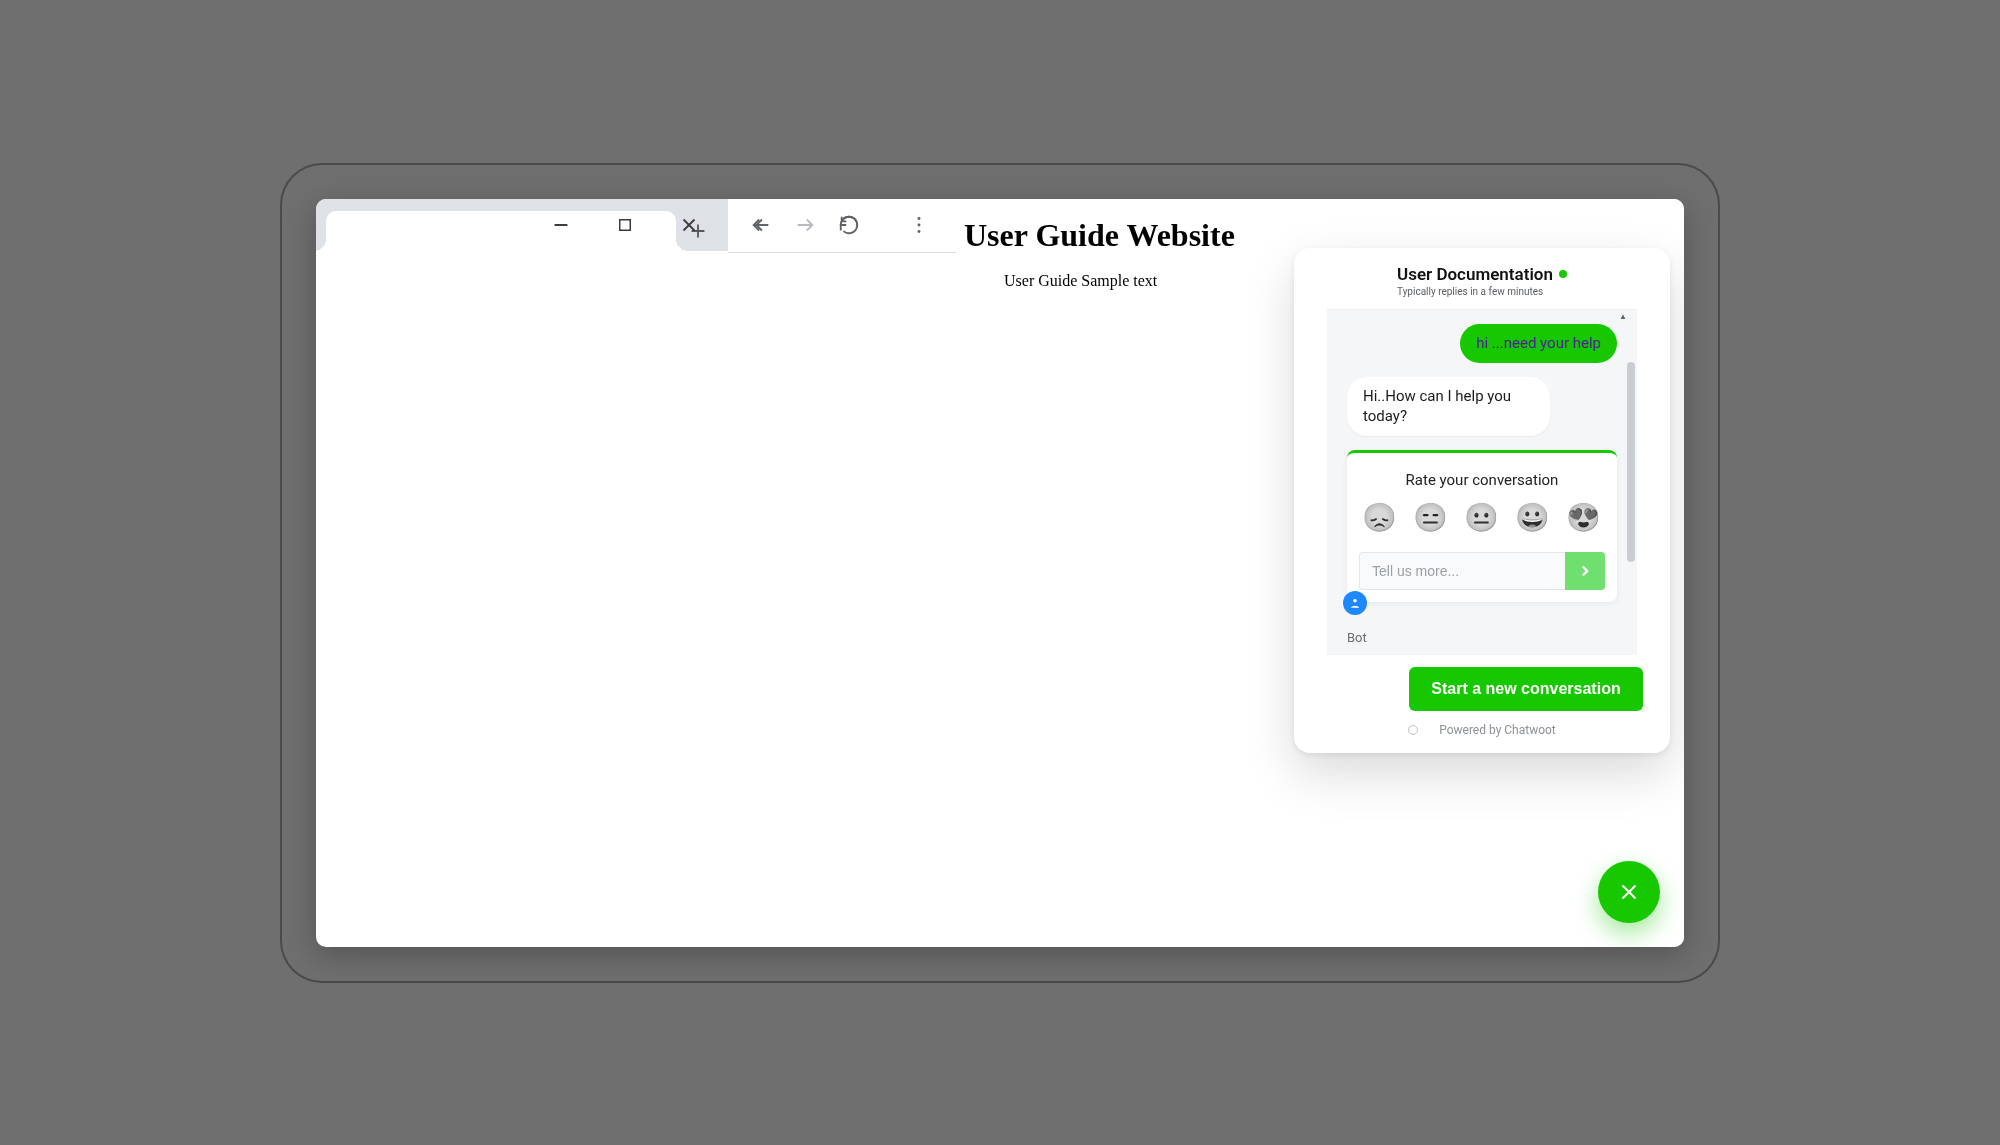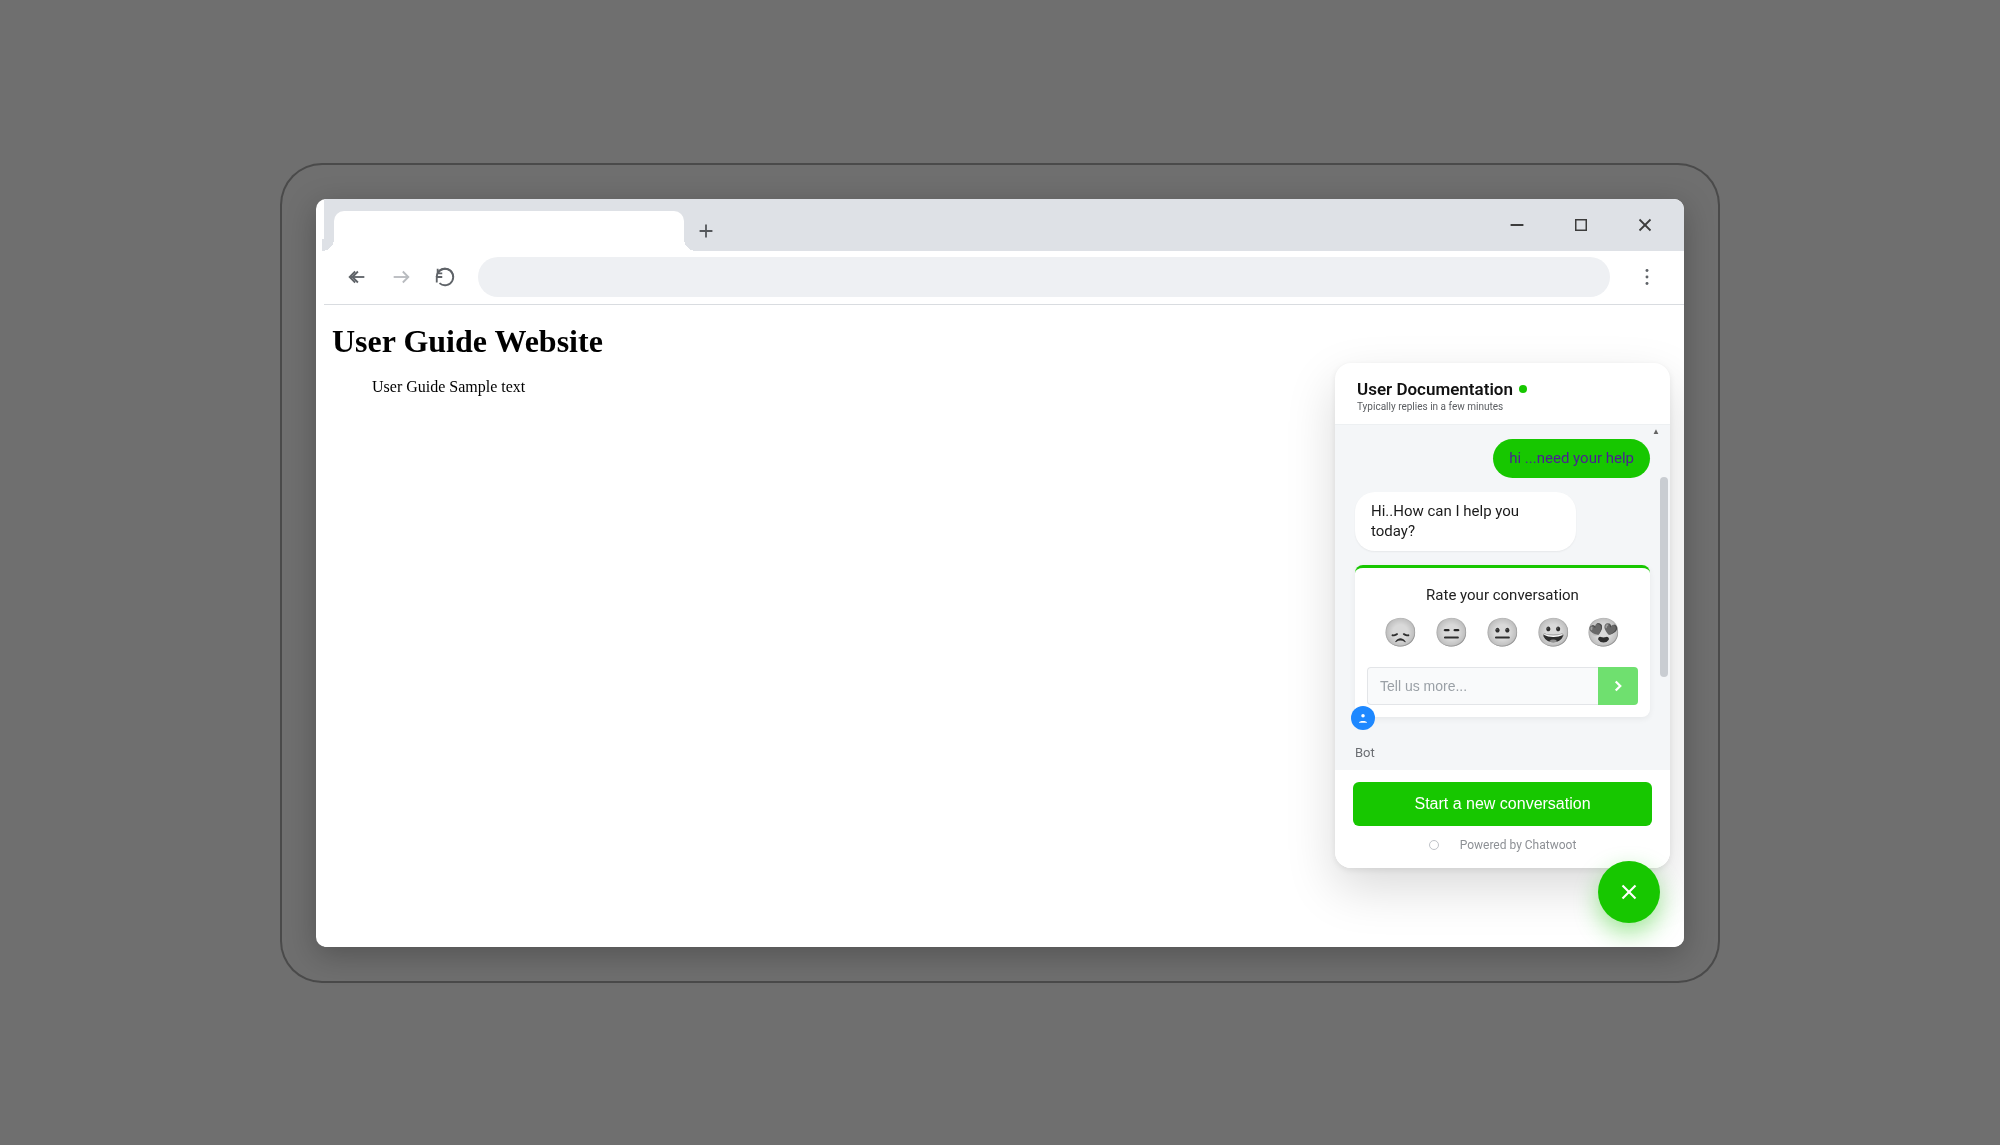--- a/index.html
+++ b/index.html
@@ -22,24 +22,23 @@
     position: relative;
     box-shadow: 0 0 0 2px #4a4a4a inset;
   }
   .browser-window {
     width: 100%;
     height: 100%;
     background: #fff;
     border-radius: 10px;
     overflow: hidden;
     display: flex;
-    flex-direction: column;
+    flex-direction: row;
     box-shadow: 0 8px 30px rgba(0,0,0,.25);
     position: relative;
-    padding-left: 8px;
   }
 
   
   .tab-strip {
     height: 52px;
     background: #dee1e6;
     display: flex;
     align-items: flex-end;
     padding: 0 8px 0 10px;
     position: relative;
@@ -116,29 +115,30 @@
   }
   .page p {
     font-family: "Times New Roman", Times, serif;
     font-size:16px; color:#000;margin-left:40px;
   }
 
   
   .chat-widget {
     position:absolute;
     right:14px;
-    top:58px;
-    width:335px;
+    top:49px;
+    width:376px;
     background:#fff;
     border-radius:16px;
     box-shadow:0 20px 50px rgba(0,0,0,.15), 0 2px 6px rgba(0,0,0,.08);
     overflow:hidden;
     font-family:-apple-system,BlinkMacSystemFont,"Segoe UI",Roboto,Arial,sans-serif;
     display:flex;
     flex-direction:column;
+    align-items:center;
   }
   .chat-header {
     padding:16px 22px 12px;
   }
   .chat-title {
     font-size:17px; font-weight:600; color:#111;
     display:flex; align-items:center; gap:6px;
   }
   .online-dot {
     width:8px; height:8px; border-radius:50%;
@@ -221,22 +221,23 @@
     background:#fff;
   }
   .new-convo-btn {
     width:100%;
     background:#17c700;
     color:#fff;
     border:none;
     border-radius:6px;
     padding:13px 0;
     font-size:16px;
-    font-weight:400;
+    font-weight:700;
     cursor:pointer;
+    margin-left:44px;
   }
   .powered {
     text-align:center;
     font-size:12px;
     color:#8d9095;
     margin-top:12px;
     display:flex; justify-content:center; align-items:center; gap:21px;
   }
   .powered .ring {
     width:10px;height:10px;border:1.5px solid #bfc3c8;border-radius:50%;display:inline-block;

